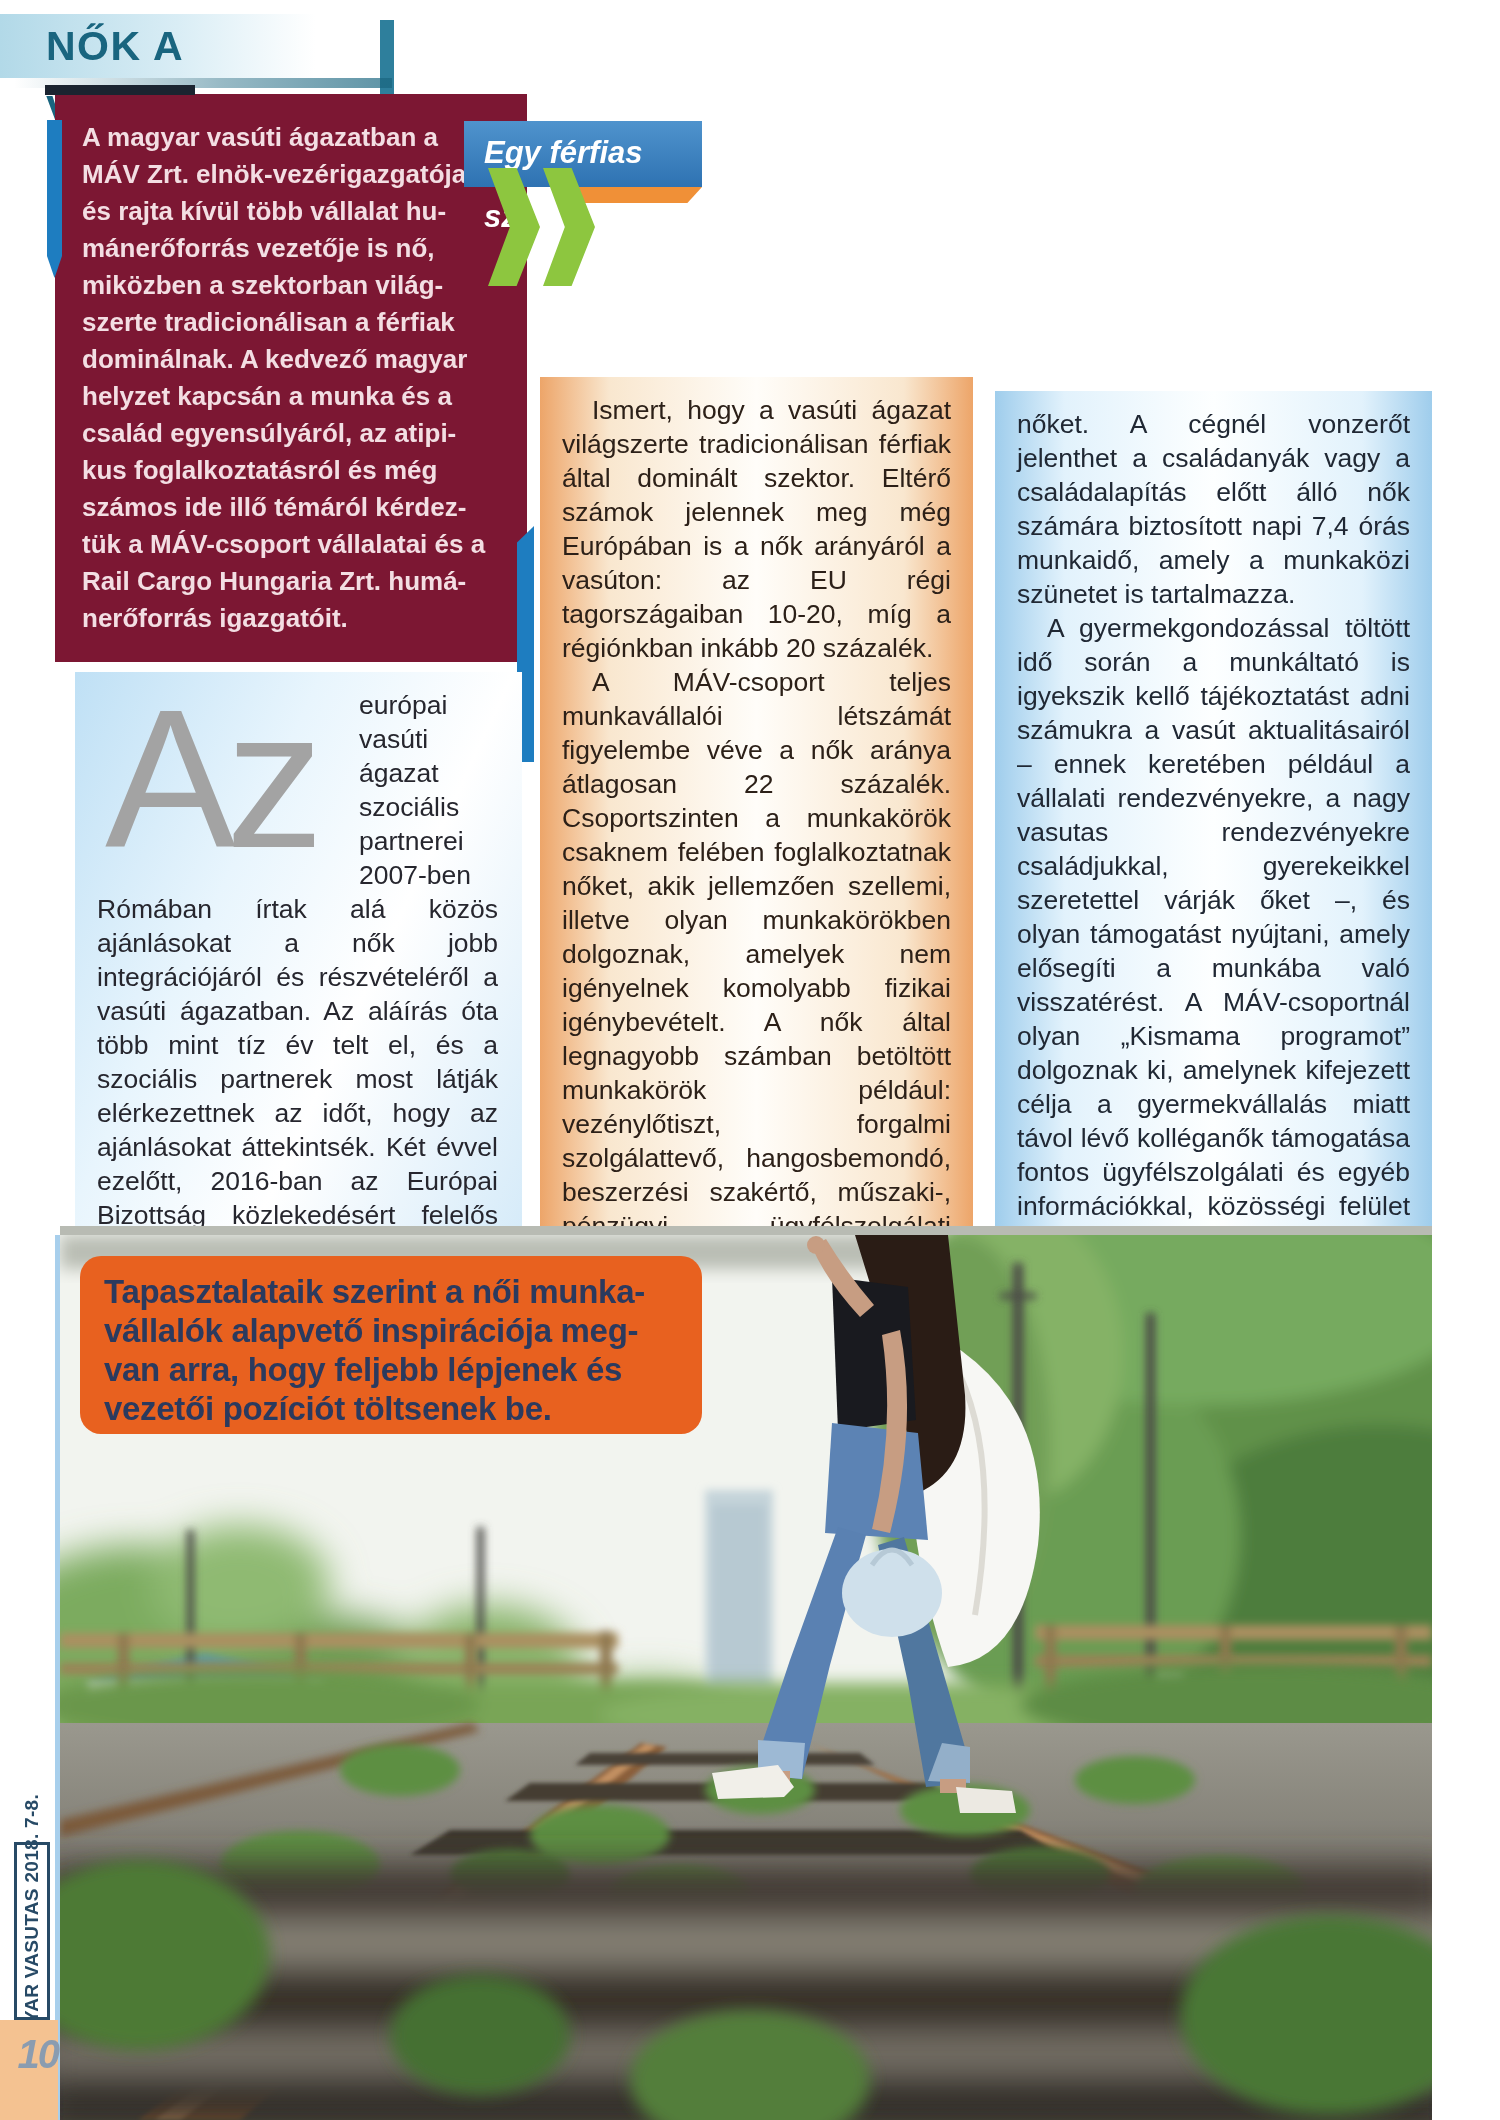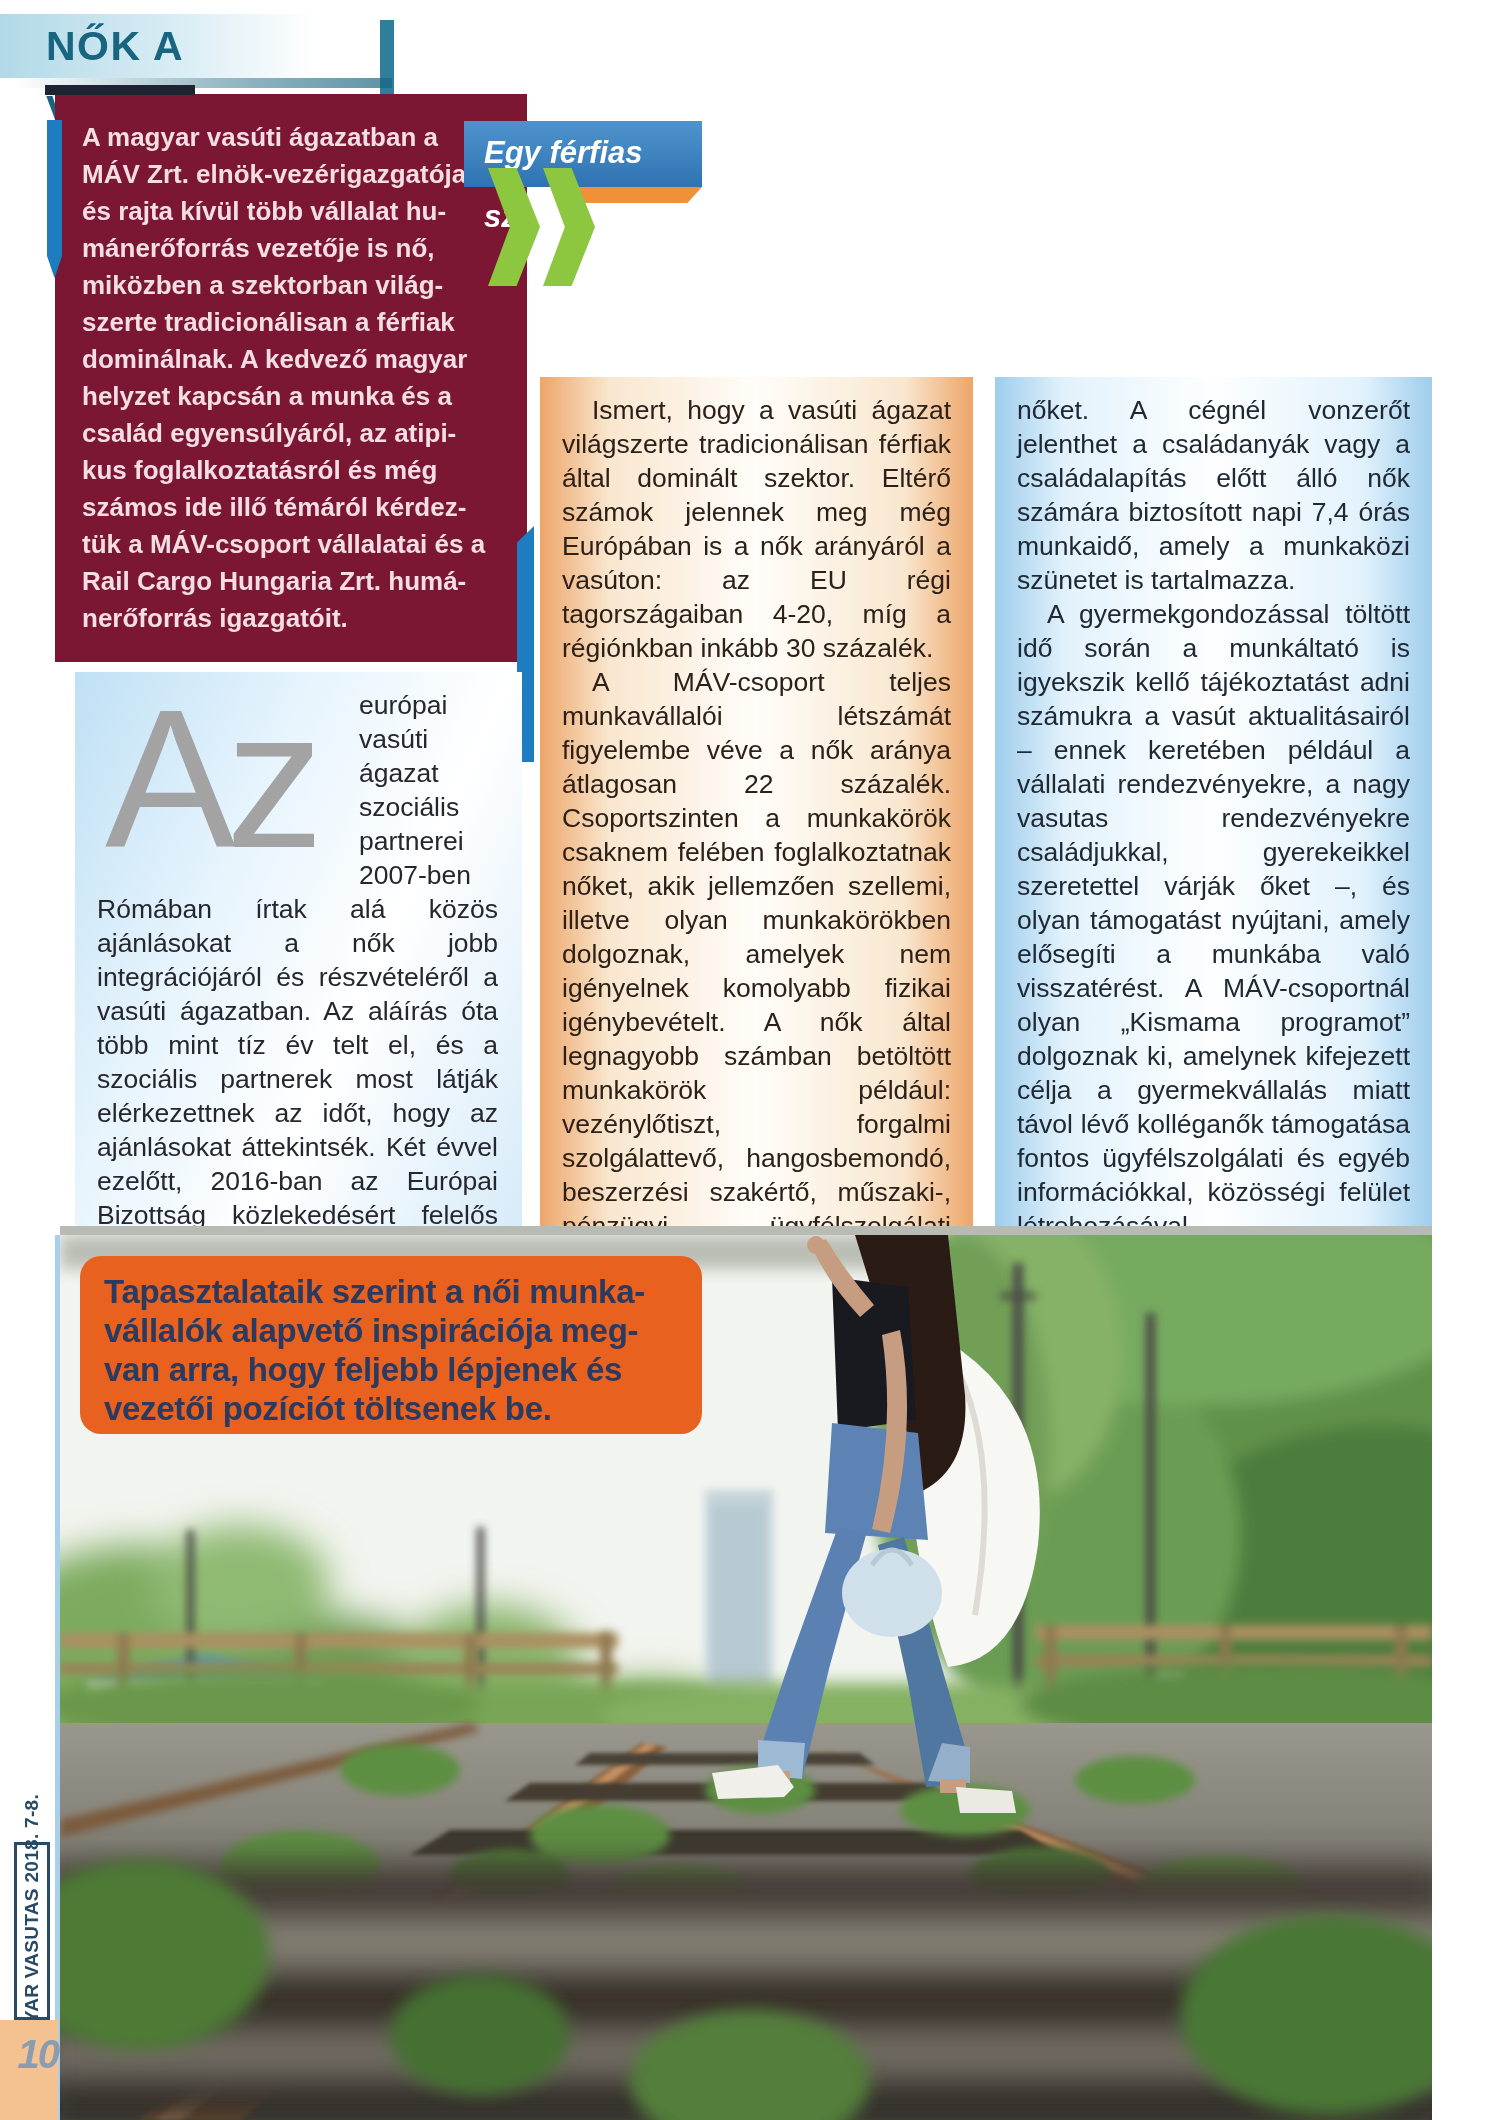--- a/index.html
+++ b/index.html
@@ -45,21 +45,21 @@
   .col{position:absolute;box-sizing:border-box;}
   .col p{margin:0;text-align:justify;}
   .col-left{left:75px;top:672px;width:447px;height:560px;padding:16px 24px 0 22px;
           background:linear-gradient(115deg,#bfe0f5 0%,#e8f5fd 35%,#ffffff 62%,#d6ebf9 100%);
           font-size:26.5px;line-height:34px;color:#26262e;}
   .dropcap{float:left;width:250px;height:198px;font-size:196px;line-height:172px;
           letter-spacing:-10px;color:#a3a3a3;font-weight:400;margin:6px 4px 0 8px;}
   .col-mid{left:540px;top:377px;width:433px;height:856px;padding:16px 22px;
           background:linear-gradient(90deg,#eda569 0%,#f9e7cf 16%,#fffdf9 50%,#f9e7cf 84%,#eda569 100%);
           font-size:26.5px;line-height:34px;color:#2c2018;}
-  .col-right{left:995px;top:377px;width:437px;height:856px;padding:16px 22px;
+  .col-right{left:995px;top:391px;width:437px;height:856px;padding:16px 22px;
           background:linear-gradient(90deg,#9fcdec 0%,#e2f2fc 16%,#fdffff 50%,#e2f2fc 84%,#9fcdec 100%);
           font-size:26.5px;line-height:34px;color:#202834;}
   .ind{text-indent:30px;}
   .rch{margin:24px 0 12px 4px;font-family:"Liberation Serif",serif;font-style:italic;
           font-weight:400;font-size:44px;color:#2a1f14;letter-spacing:1px;}
 
   
   .quote-box{position:absolute;left:80px;top:1256px;width:622px;height:178px;background:#e8611f;z-index:5;border-radius:21px;}
   .quote-box p{margin:0;padding:16px 24px;font-size:33px;font-weight:800;line-height:39px;
           color:#2b3a5e;white-space:pre-line;letter-spacing:-0.3px;}
@@ -117,21 +117,21 @@
 
   <div class="chevrons">
     <span class="chev"></span><span class="chev"></span>
   </div>
 
   <div class="col col-left">
     <p><span class="dropcap">Az</span><span>európai vasúti ágazat szociális partnerei 2007-ben Rómában írtak alá közös ajánlásokat a nők jobb integrációjáról és részvételéről a vasúti ágazatban. Az aláírás óta több mint tíz év telt el, és a szociális partnerek most látják elérkezettnek az időt, hogy az ajánlásokat áttekintsék. Két évvel ezelőtt, 2016-ban az Európai Bizottság közlekedésért felelős biztosa elindított egy programot „Több nőt a közlekedési szektorba!” címmel. Ennek az erős elhatározásnak az a célja, hogy az ágazatot vonzóbbá, nyitottabbá tegyék a nők részére, ezzel is segítve az ágazatra nehezedő létszámhiány mérséklését.</span></p>
   </div>
 
   <div class="col col-mid">
-    <p class="ind">Ismert, hogy a vasúti ágazat világszerte tradicionálisan férfiak által dominált szektor. Eltérő számok jelennek meg még Európában is a nők arányáról a vasúton: az EU régi tagországaiban 4-20, míg a régiónkban inkább 30 százalék.</p>
+    <p class="ind">Ismert, hogy a vasúti ágazat világszerte tradicionálisan férfiak által dominált szektor. Eltérő számok jelennek meg még Európában is a nők arányáról a vasúton: az EU régi tagországaiban 10-20, míg a régiónkban inkább 20 százalék.</p>
     <p class="ind">A MÁV-csoport teljes munkavállalói létszámát figyelembe véve a nők aránya átlagosan 22 százalék. Csoportszinten a munkakörök csaknem felében foglalkoztatnak nőket, akik jellemzően szellemi, illetve olyan munkakörökben dolgoznak, amelyek nem igényelnek komolyabb fizikai igénybevételt. A nők által legnagyobb számban betöltött munkakörök például: vezénylőtiszt, forgalmi szolgálattevő, hangosbemondó, beszerzési szakértő, műszaki-, pénzügyi-, ügyfélszolgálati szakelőadó, számadó és jegypénztáros, valamint jegyvizsgáló.</p>
     <h2 class="rch">RCH: 40 százalék nő</h2>
     <p class="ind">Az RCH munkavállalóinak a 40 százaléka nő. A mozdonyvezetői és kocsivizsgálói munkakör kivételével szinte majdnem minden területen foglalkoztatnak</p>
   </div>
 
   <div class="col col-right">
     <p>nőket. A cégnél vonzerőt jelenthet a családanyák vagy a családalapítás előtt álló nők számára biztosított napi 7,4 órás munkaidő, amely a munkaközi szünetet is tartalmazza.</p>
     <p class="ind">A gyermekgondozással töltött idő során a munkáltató is igyekszik kellő tájékoztatást adni számukra a vasút aktualitásairól – ennek keretében például a vállalati rendezvényekre, a nagy vasutas rendezvényekre családjukkal, gyerekeikkel szeretettel várják őket –, és olyan támogatást nyújtani, amely elősegíti a munkába való visszatérést. A MÁV-csoportnál olyan „Kismama programot” dolgoznak ki, amelynek kifejezett célja a gyermekvállalás miatt távol lévő kolléganők támogatása fontos ügyfélszolgálati és egyéb információkkal, közösségi felület létrehozásával.</p>
     <p class="ind">Nagyon fontos a vasúti vállalatok számára, hogy gyermekgondozási idő letelte után visszavárják a kollégákat, és elismerjék a gyakorlati idejüket. A visszatéréskor – de ettől függetlenül is –,</p>
   </div>

